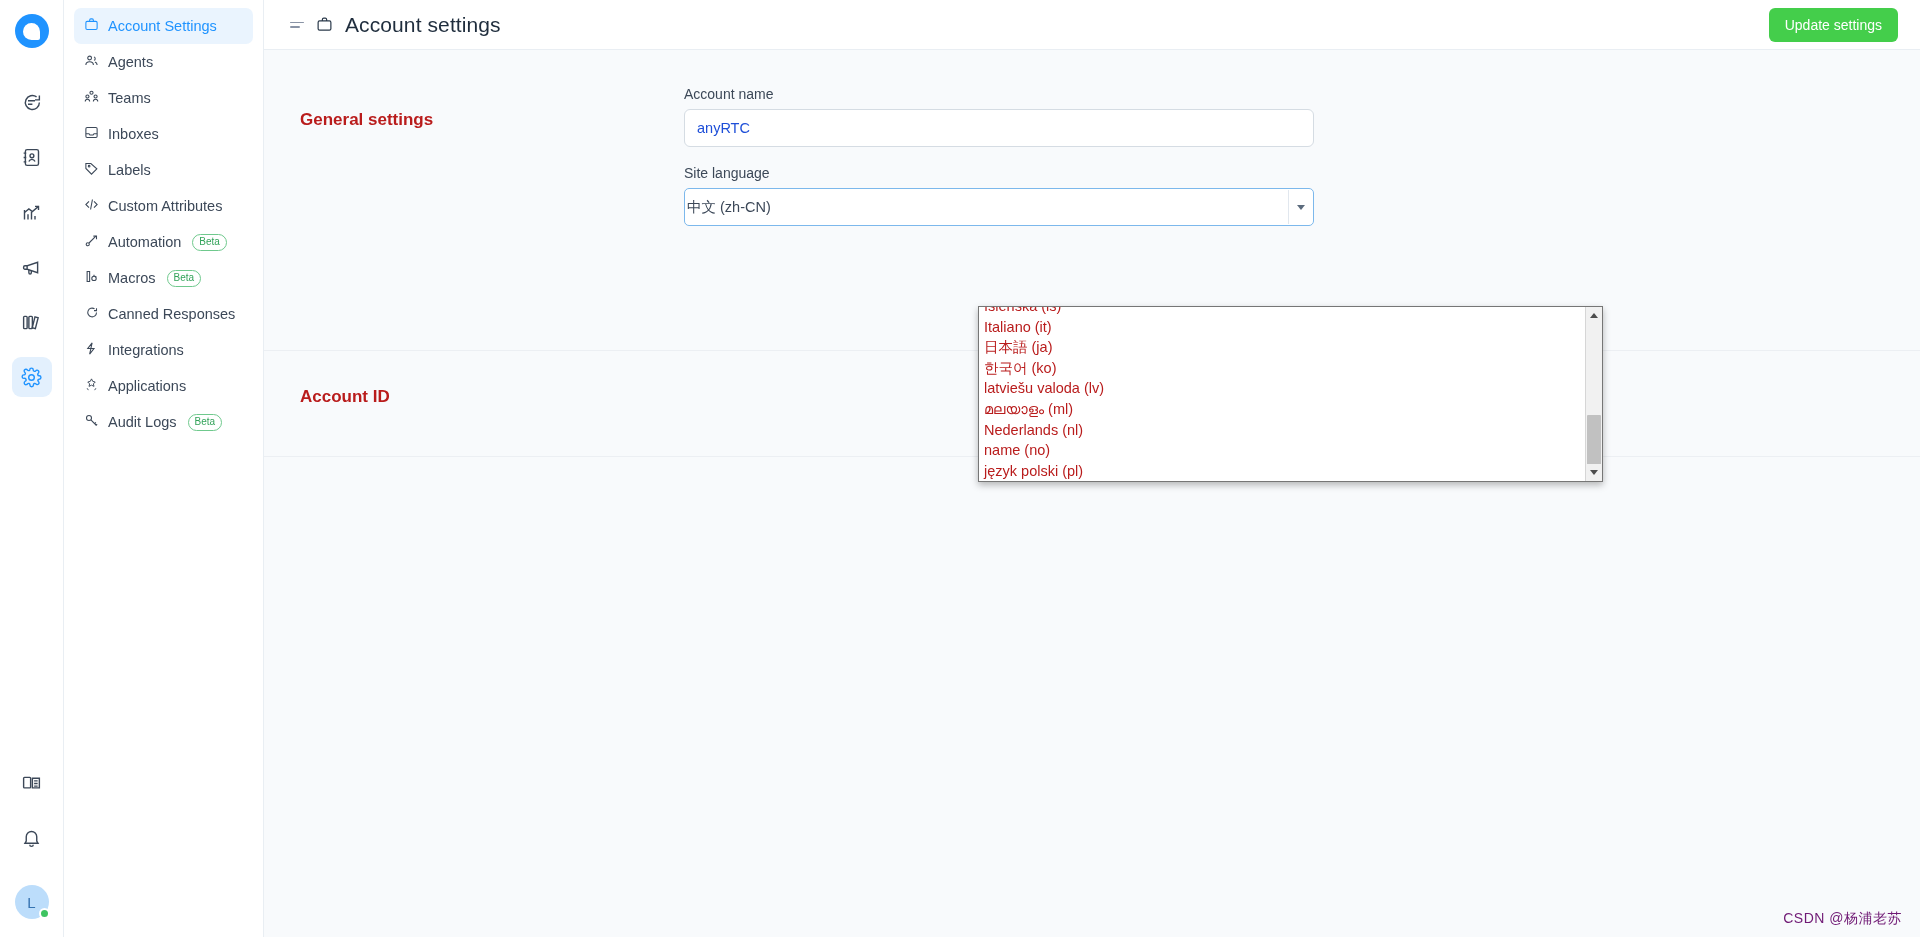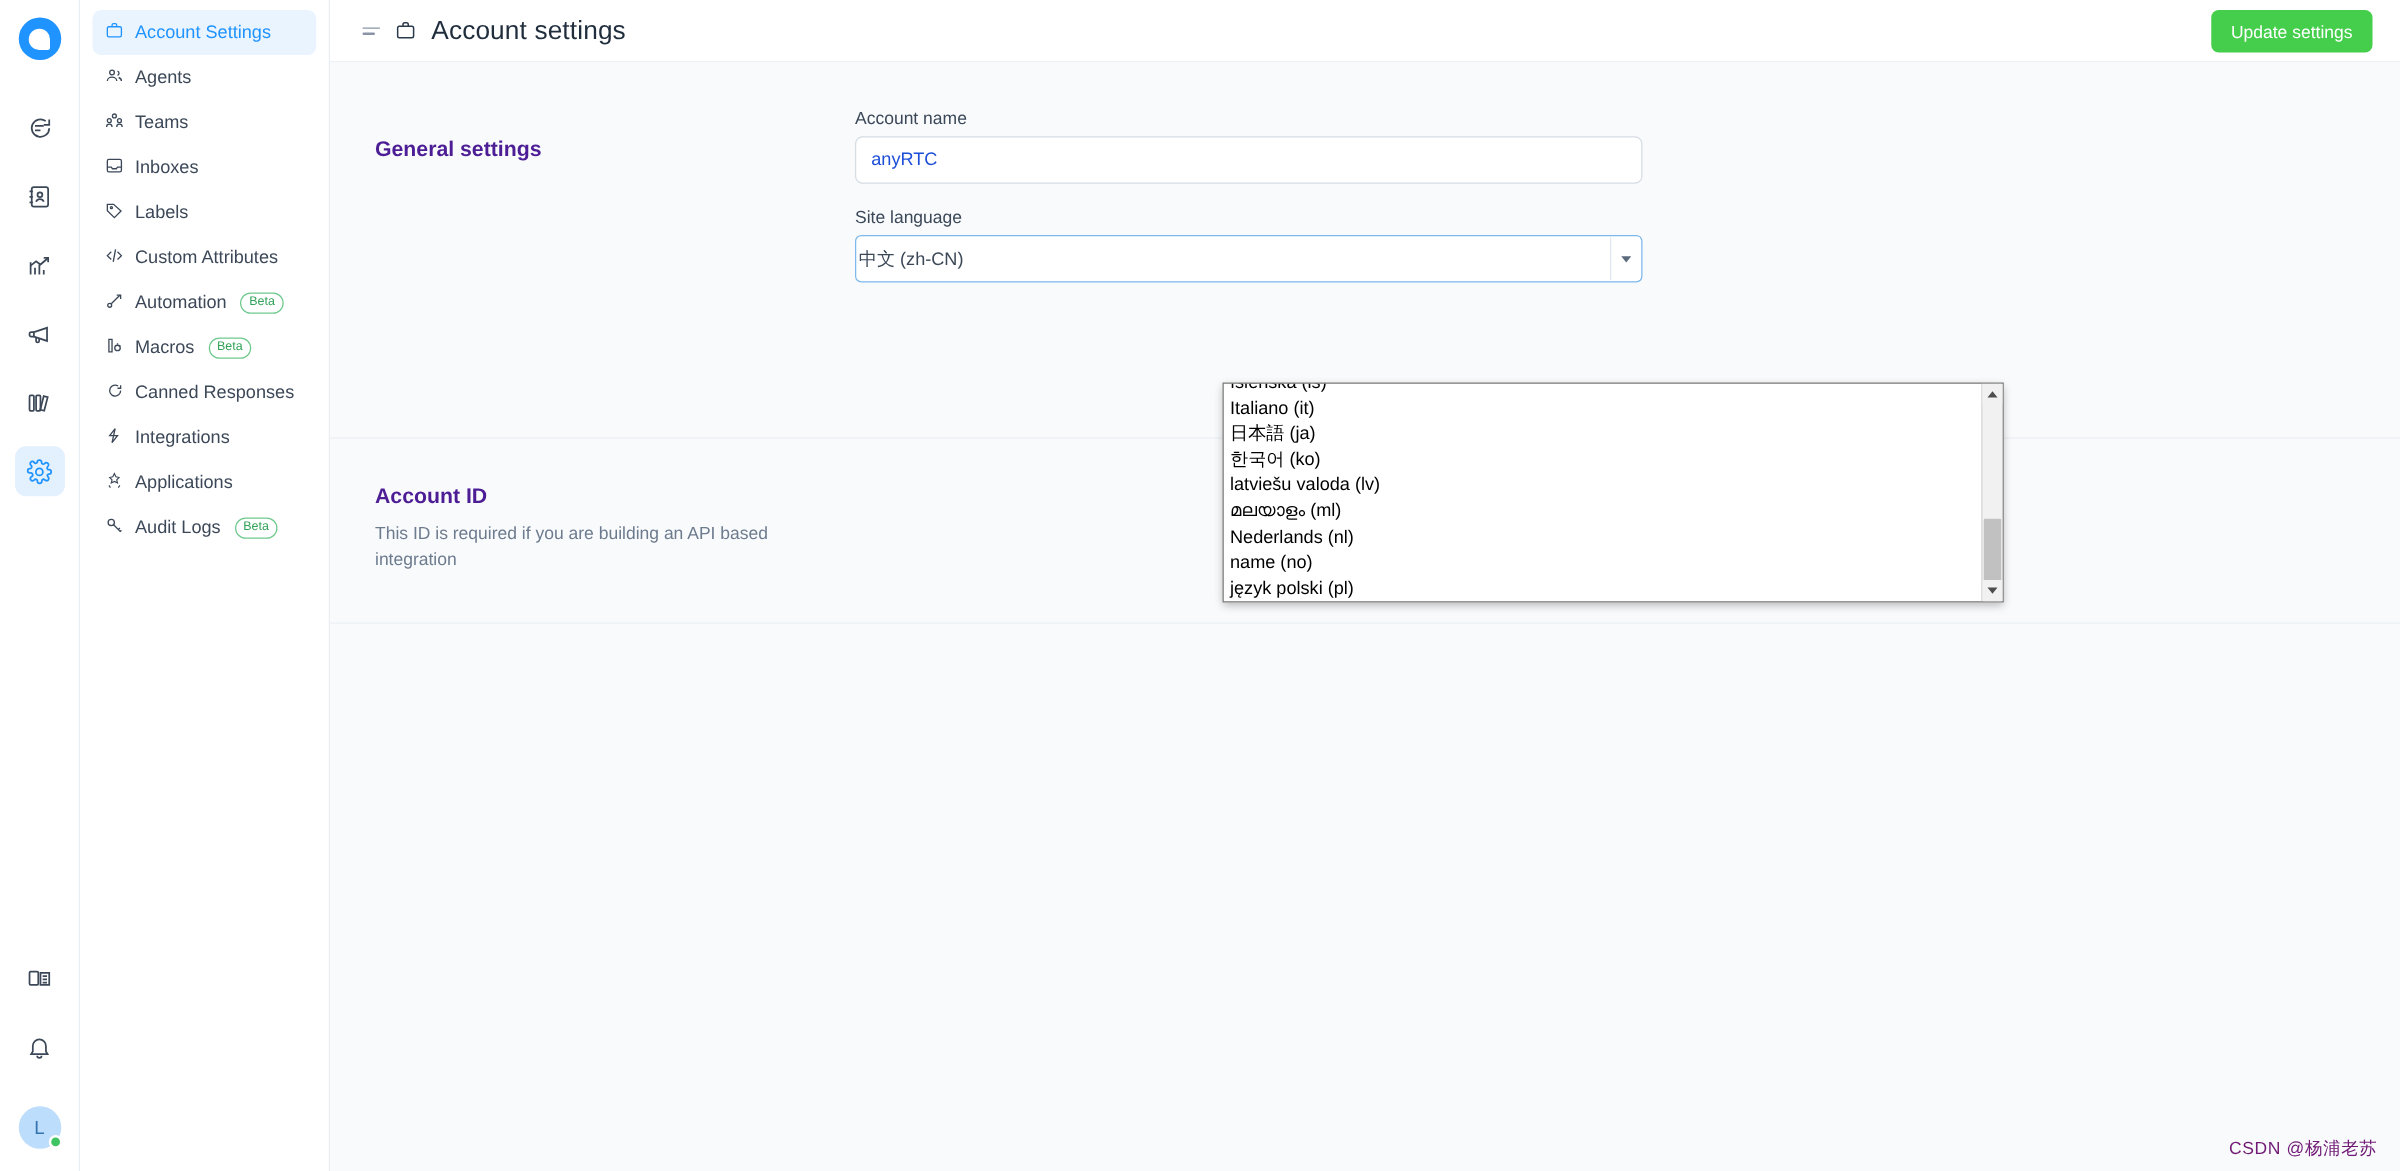--- a/index.html
+++ b/index.html
@@ -86,21 +86,21 @@
     background: #44ce4b; color: #ffffff; border: none; border-radius: 6px;
     height: 34px; padding: 0 16px; font-size: 14px; cursor: pointer;
     font-family: "Liberation Sans", sans-serif;
   }
 
   .content { flex: 1 1 auto; background: #f8fafc; overflow: hidden; position: relative; }
   .section {
     display: flex; padding: 36px 0 40px 0; border-bottom: 1px solid #eceff3;
   }
   .section-left { width: 420px; flex: 0 0 420px; padding: 0 40px 0 36px; }
-  .section-title { font-size: 17px; color: #4c1d95; font-weight: 600; margin-bottom: 9px; }
+  .section-title { font-size: 17px; color: #b91c1c; font-weight: 600; margin-bottom: 9px; }
   .section-desc { font-size: 14px; color: #6d7b8e; line-height: 1.5; max-width: 330px; }
   .section-right { width: 630px; flex: 0 0 630px; }
   .field-label { font-size: 14px; color: #3c4858; margin-bottom: 7px; display: block; }
   .field-input {
     width: 100%; height: 38px; border: 1px solid #d5dce3; border-radius: 6px;
     background: #ffffff; padding: 0 12px; font-size: 14.5px; color: #1d4ed8;
     font-family: "Liberation Sans", sans-serif; outline: none;
   }
   .field-group { margin-bottom: 18px; }
   .select-box {
@@ -124,21 +124,21 @@
     position: absolute; left: 714px; top: 256px; width: 625px; height: 176px;
     background: #ffffff; border: 1px solid #767676;
     box-shadow: 0 3px 7px rgba(0,0,0,.28);
     display: flex; z-index: 40; overflow: hidden;
   }
   .dropdown-list {
     flex: 1 1 auto; padding: 0; overflow: hidden; position: relative;
   }
   .dd-inner { position: absolute; left: 0; right: 0; top: -11px; }
   .dd-item {
-    font-size: 14.5px; color: #000000; line-height: 20.6px;
+    font-size: 14.5px; color: #b91c1c; line-height: 20.6px;
     padding: 0 0 0 5px; white-space: nowrap; height: 20.6px;
   }
   .dd-scrollbar {
     width: 17px; flex: 0 0 17px; background: #f1f1f1;
     border-left: 1px solid #d6d6d6; position: relative;
   }
   .dd-btn {
     position: absolute; left: 0; width: 16px; height: 17px;
     display: flex; align-items: center; justify-content: center;
     background: #f1f1f1;
@@ -427,21 +427,20 @@
                 </span>
             </div>
           </div>
           <div style="height:66px;"></div>
         </div>
       </div>
 
       <div class="section">
         <div class="section-left">
           <div class="section-title">Account ID</div>
-          <div class="section-desc">This ID is required if you are building an API based integration</div>
         </div>
         <div class="section-right"></div>
       </div>
 
       <div class="dropdown">
         <div class="dropdown-list">
           <div class="dd-inner" id="dd-inner">
               <div class="dd-item">íslenska (is)</div>
               <div class="dd-item">Italiano (it)</div>
               <div class="dd-item">日本語 (ja)</div>

